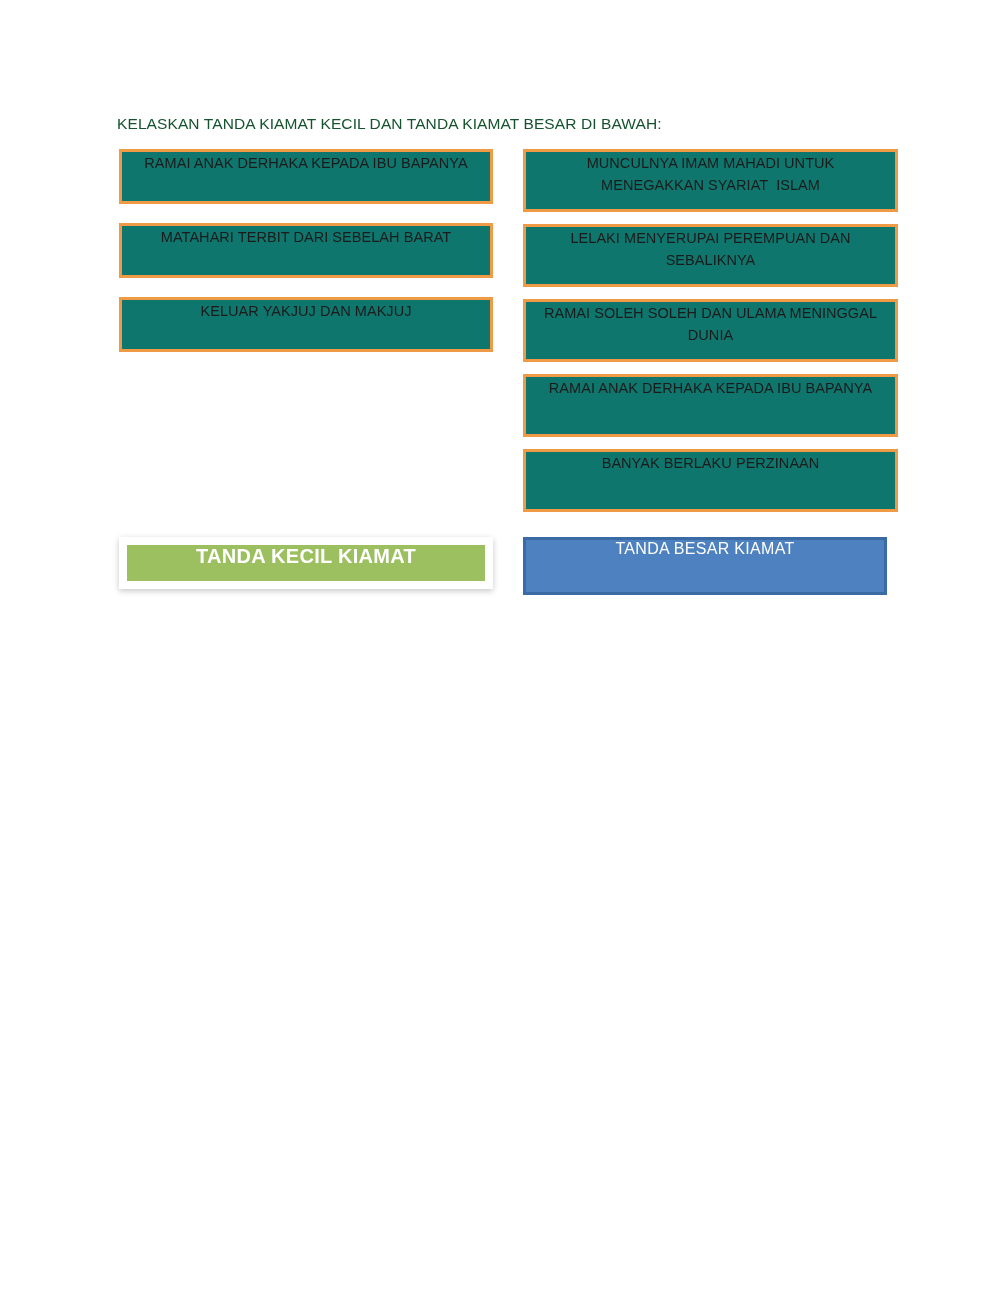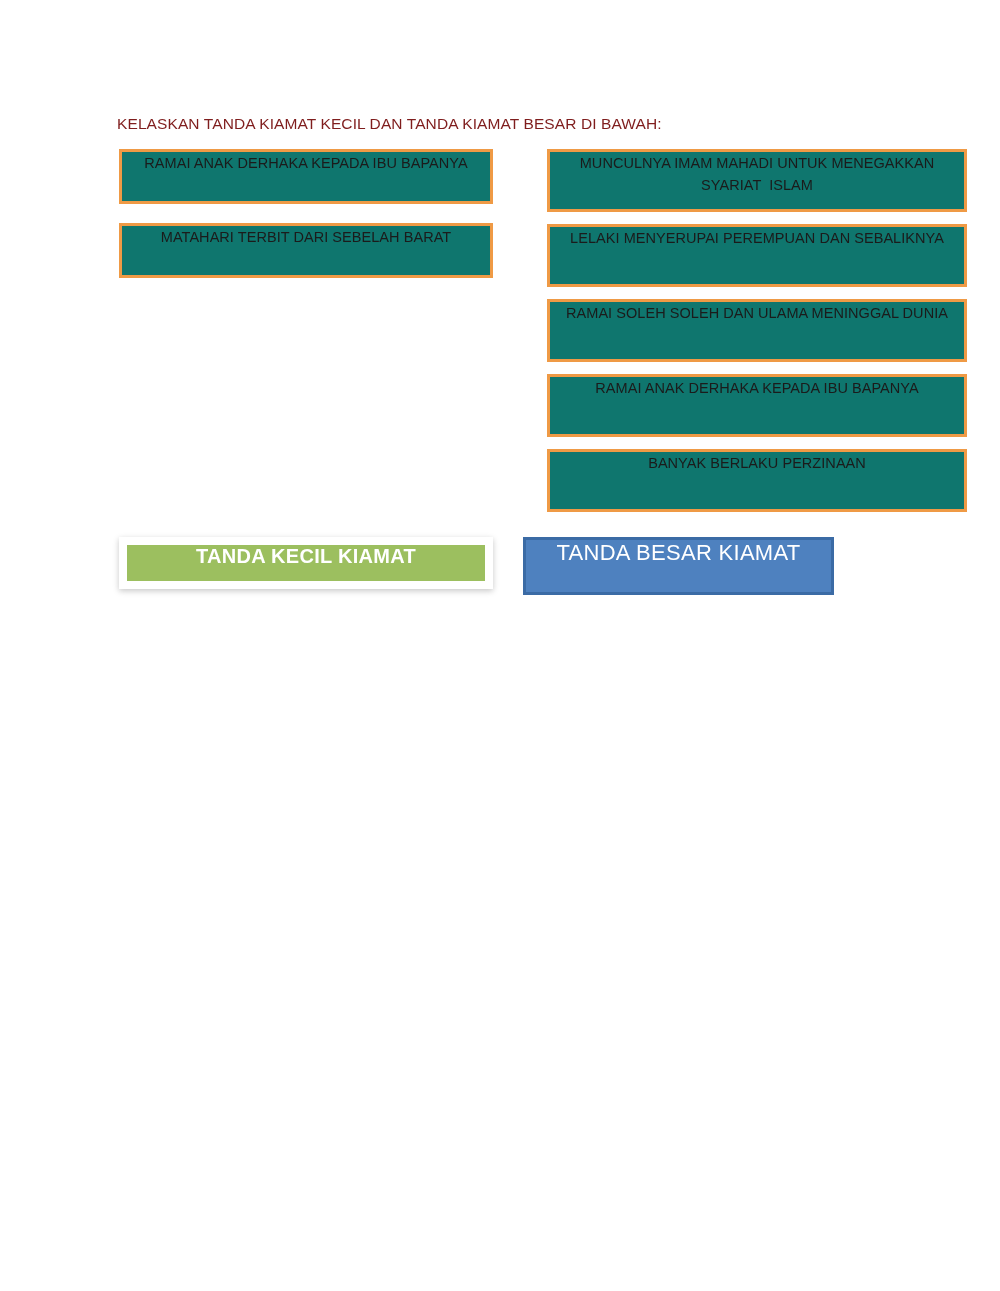--- a/index.html
+++ b/index.html
@@ -23,31 +23,31 @@
     background: #ffffff;
   }
 
   
   .instruction {
     position: absolute;
     left: 117px;
     top: 115px;
     font-size: 15.5px;
     letter-spacing: 0.1px;
-    color: #7f1d1d;
+    color: #14532d;
     white-space: nowrap;
   }
 
   
   .col {
     position: absolute;
     top: 149px;
   }
   .col-left  { left: 119px;  width: 374px; }
-  .col-right { left: 547px;  width: 420px; }
+  .col-right { left: 523px;  width: 375px; }
 
   
   .box {
     box-sizing: border-box;
     border: 3px solid #ef9a45;
     background: #0f766e;
     display: flex;
     align-items: flex-start;
     justify-content: center;
     text-align: center;
@@ -85,41 +85,44 @@
     height: 52px;
     background: #9cbf5f;
     font-size: 20px;
     font-weight: bold;
     border: 8px solid #ffffff;
     box-shadow: 0 2px 6px rgba(0,0,0,0.22);
   }
   .btn-big {
     left: 523px;
     top: 4px;
-    width: 311px;
+    width: 364px;
     height: 58px;
     background: #4e81bf;
     border: 3px solid #3b6ba5;
-    font-size: 22px;
+    font-size: 16px;
     font-weight: normal;
   }
 </style>
 </head>
 <body>
 
 <div id="worksheet">
 
   <div class="instruction">KELASKAN TANDA KIAMAT KECIL DAN TANDA KIAMAT BESAR DI BAWAH:</div>
 
   <div class="col col-left">
     <div class="box">
       <span class="txt">RAMAI ANAK DERHAKA KEPADA IBU BAPANYA</span>
     </div>
     <div class="box">
       <span class="txt">MATAHARI TERBIT DARI SEBELAH BARAT</span>
+    </div>
+    <div class="box">
+      <span class="txt">KELUAR YAKJUJ DAN MAKJUJ</span>
     </div>
   </div>
 
   <div class="col col-right">
     <div class="box">
       <span class="txt">MUNCULNYA IMAM MAHADI UNTUK MENEGAKKAN SYARIAT  ISLAM</span>
     </div>
     <div class="box">
       <span class="txt">LELAKI MENYERUPAI PEREMPUAN DAN SEBALIKNYA</span>
     </div>

